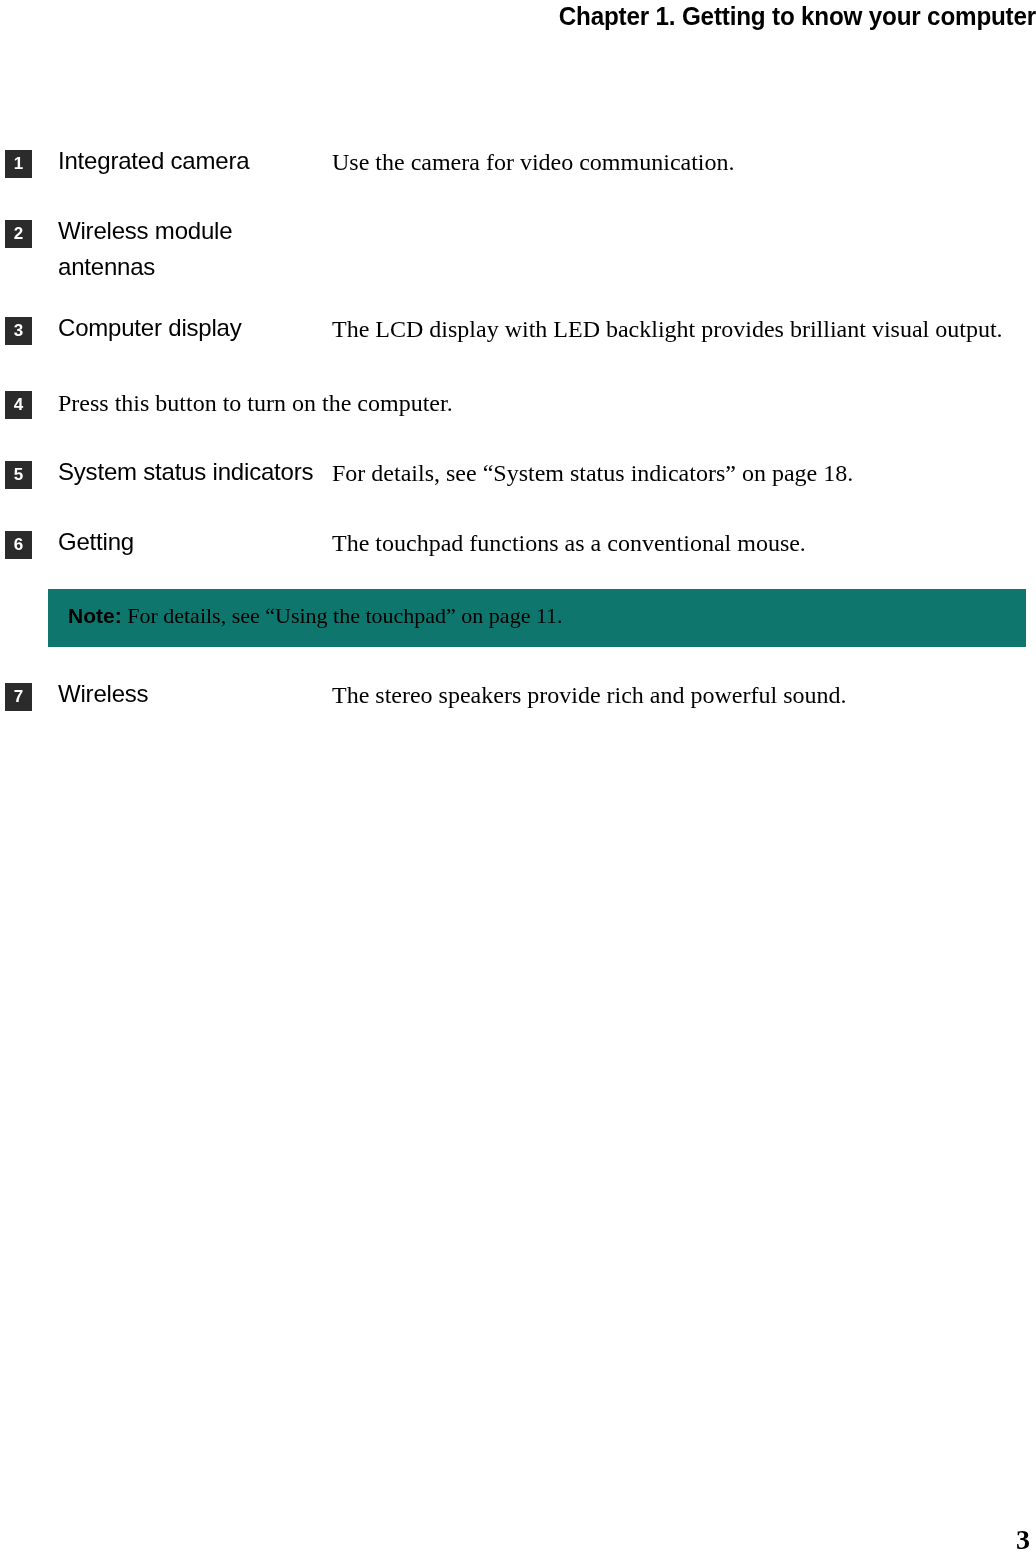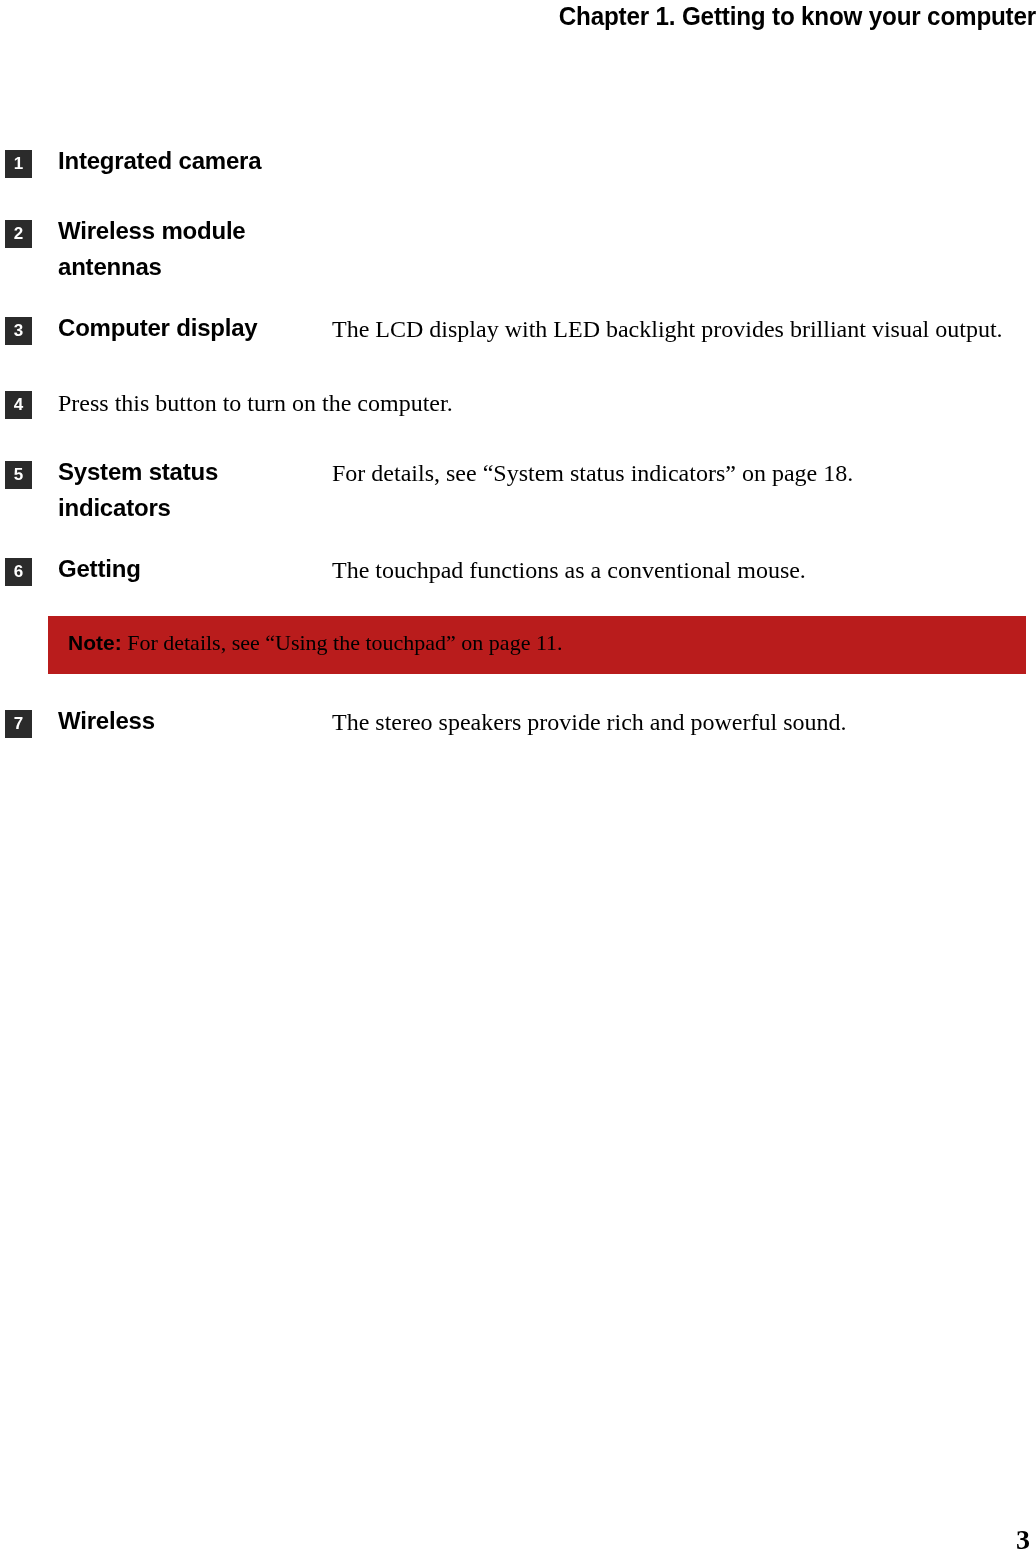--- a/index.html
+++ b/index.html
@@ -75,21 +75,21 @@
     font-weight: bold;
     font-size: 17px;
     line-height: 28px;
     text-align: center;
     box-sizing: border-box;
   }
 
   .label-cell {
     flex: 0 0 274px;
     font-family: "Liberation Sans", sans-serif;
-    font-weight: bold;
+    font-weight: normal;
     font-size: 24px;
     line-height: 36px;
     letter-spacing: -0.2px;
     padding-top: 3px;
     padding-right: 8px;
     box-sizing: border-box;
   }
 
   .desc-cell {
     flex: 1 1 auto;
@@ -103,21 +103,21 @@
 
   .row-gap-sm { height: 22px; }
   .row-gap-md { height: 26px; }
 
   
   .note-band {
     position: relative;
     margin-top: 20px;
     margin-left: 48px;
     width: 978px;
-    background: #b91c1c;
+    background: #0f766e;
     padding: 14px 0 18px 20px;
     box-sizing: border-box;
   }
   .note-band .note-line {
     font-family: "Liberation Serif", serif;
     font-size: 22px;
     line-height: 26px;
     white-space: nowrap;
   }
   .note-band .note-kw {
@@ -144,20 +144,21 @@
   <span class="header-text">Chapter 1. Getting to know your computer</span>
 </div>
 
 <div class="feature-table">
 
   <div class="feature-row">
     <div class="badge-cell">
       <span class="num-badge">1</span>
     </div>
     <div class="label-cell">Integrated camera</div>
+    <div class="desc-cell">Use the camera for video communication.</div>
   </div>
   <div class="row-gap-sm"></div>
 
   <div class="feature-row">
     <div class="badge-cell">
       <span class="num-badge">2</span>
     </div>
     <div class="label-cell">Wireless module antennas</div>
   </div>
   <div class="row-gap-sm"></div>

